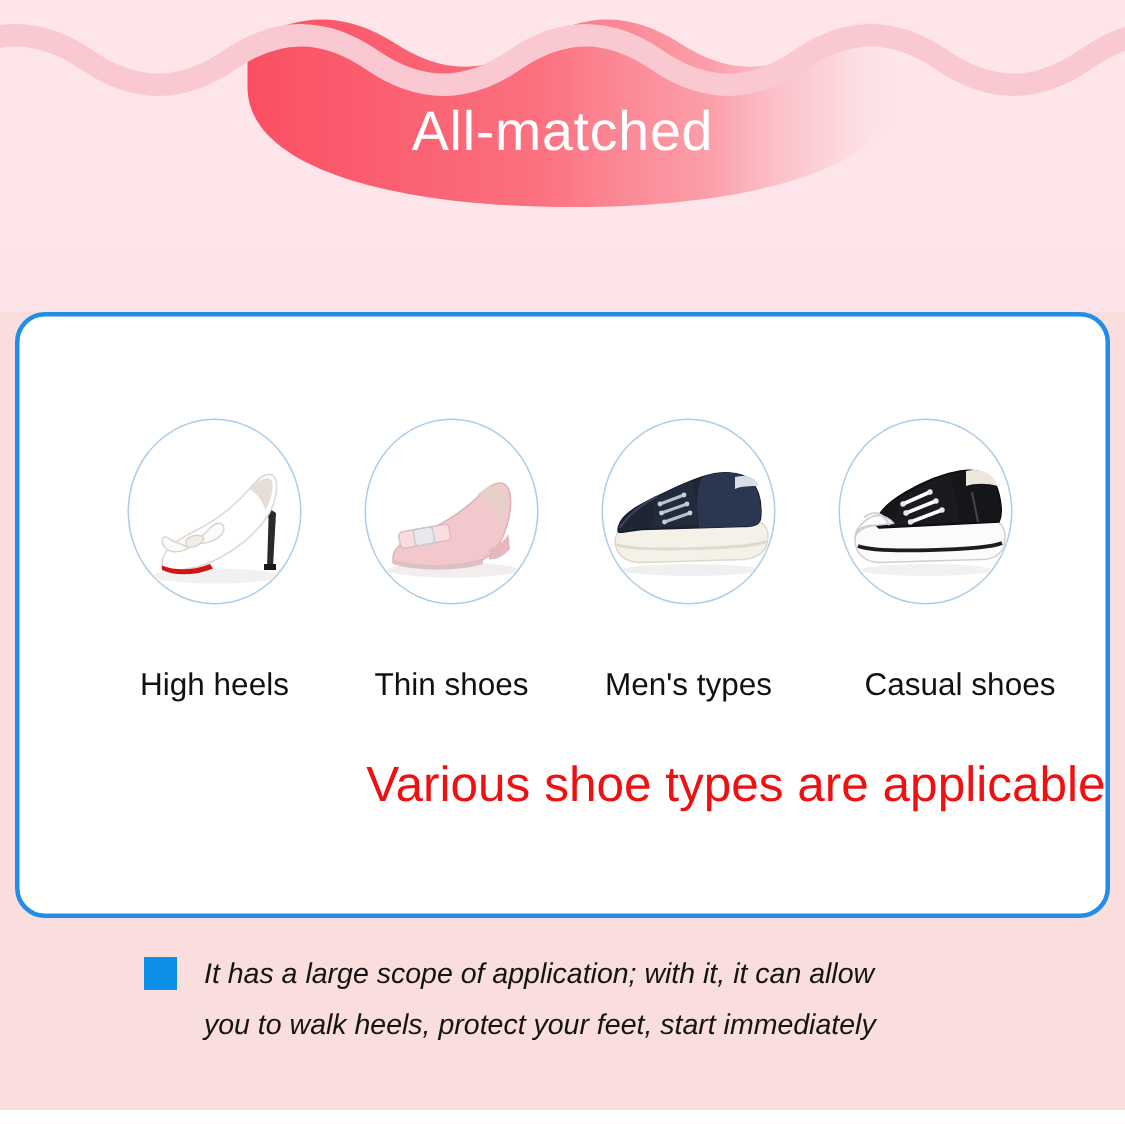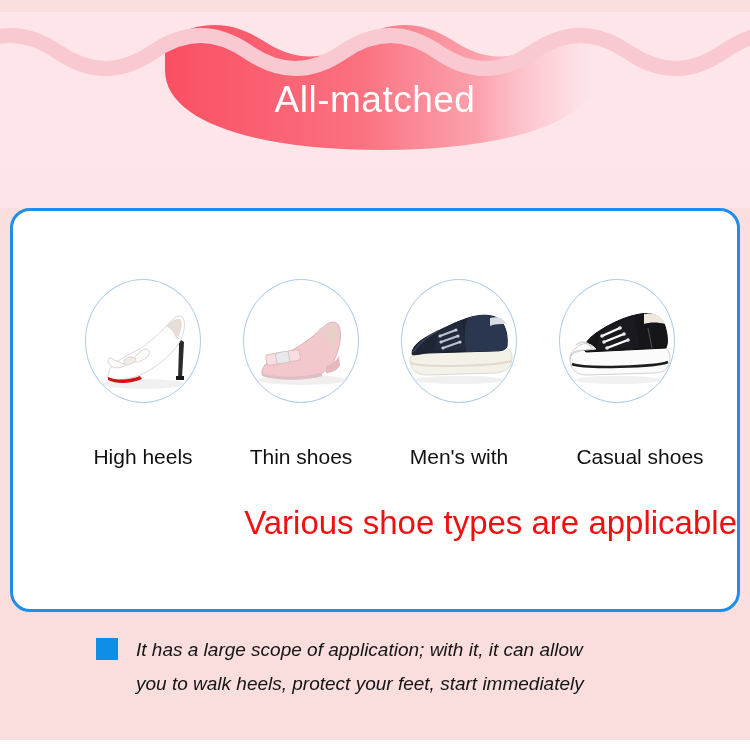--- a/index.html
+++ b/index.html
@@ -15,21 +15,21 @@
     width: 750px;
     height: 749px;
     overflow: hidden;
     background: #fadede;
   }
 
   
   .header {
     position: absolute;
     left: 0;
-    top: 12px;
+    top: 0;
     width: 750px;
     height: 168px;
     overflow: hidden;
     background: #fde5e9;
   }
   .header-waves {
     position: absolute;
     left: 0;
     top: 0;
     width: 750px;
@@ -361,21 +361,21 @@
             <path d="M96,48 L100,68" fill="none" stroke="#4a4a52" stroke-width="1.2"></path>
           </svg>
         </div>
       </div>
 
     </div>
 
     <div class="labels-row">
       <div class="shoe-label c0">High heels</div>
       <div class="shoe-label c1">Thin shoes</div>
-      <div class="shoe-label c2">Men's with</div>
+      <div class="shoe-label c2">Men's types</div>
       <div class="shoe-label c3">Casual shoes</div>
     </div>
 
     <div class="headline">Various shoe types are applicable</div>
   </div>
 
   <div class="note">
     <div class="note-bullet"></div>
     <div class="note-text">
       <span class="note-line">It has a large scope of application; with it, it can allow</span>

